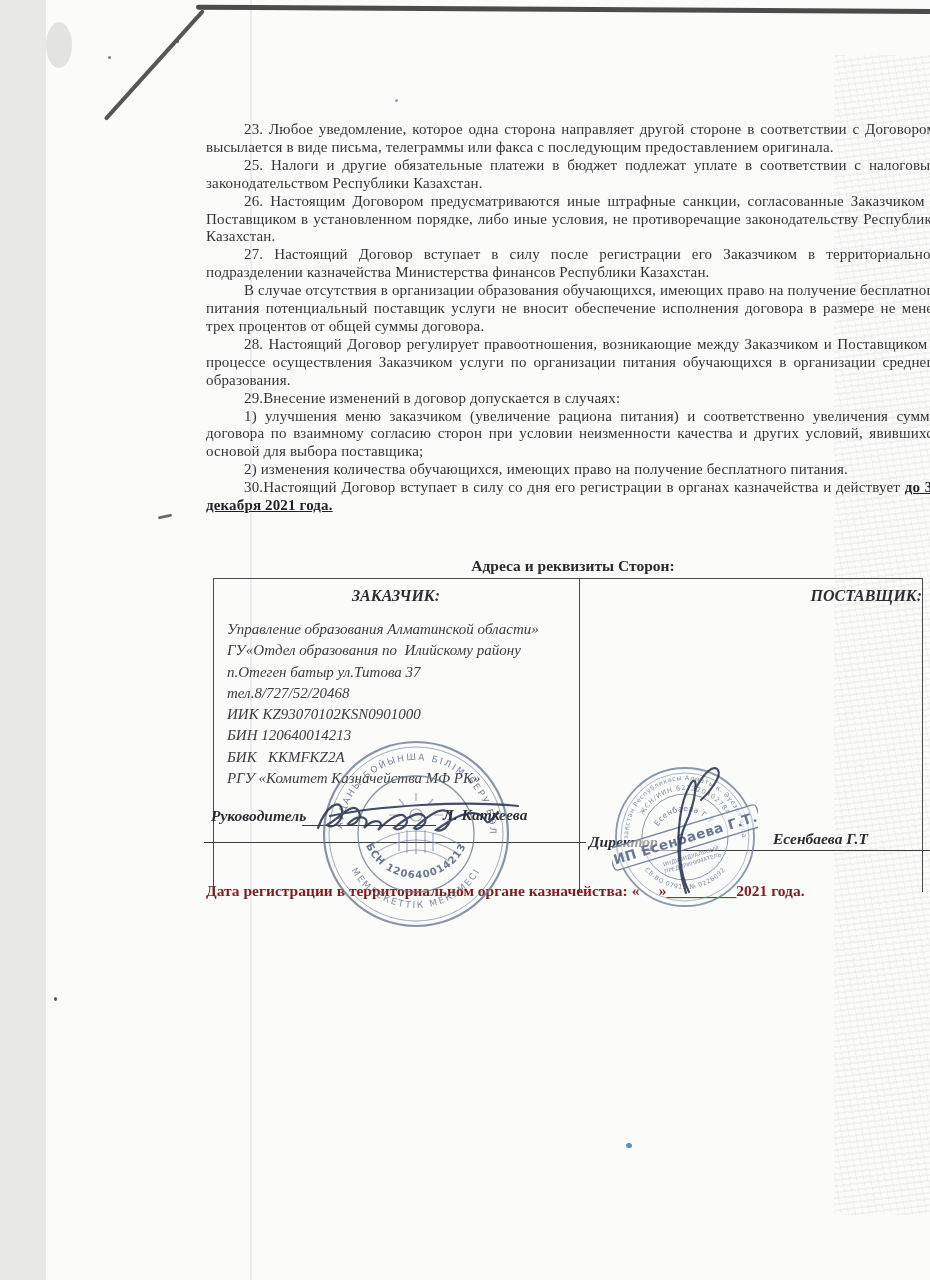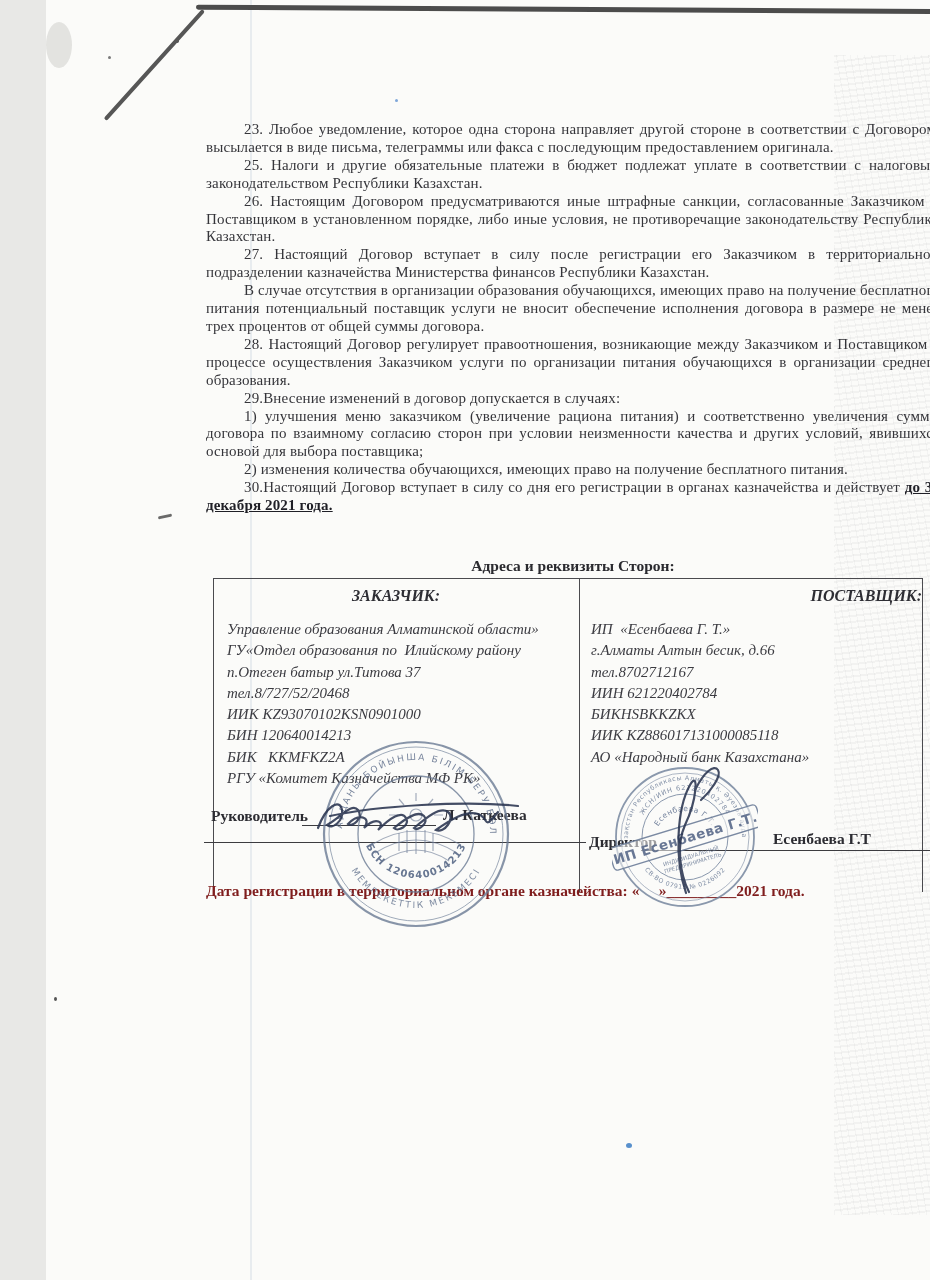--- a/index.html
+++ b/index.html
@@ -19,21 +19,21 @@
   .req-col{position:absolute;top:0;bottom:0;}
   .req-col.left{left:0;width:364px;}
   .req-col.right{left:367px;right:0;}
   .req-title{font-style:italic;font-weight:bold;font-size:16px;color:#2e2e34;padding-top:8px;}
   .req-col.left .req-title{text-align:center;}
   .req-col.right .req-title{padding-left:24px;text-align:right;}
   .req-lines{margin-top:14px;font-style:italic;font-size:15px;line-height:21.3px;color:#3b3b41;}
   .req-col.left .req-lines{padding-left:13px;}
   .req-col.right .req-lines{padding-left:10px;}
   
-  .sig{position:absolute;font-weight:bold;font-size:15.5px;color:#2c2c32;z-index:2;}
+  .sig{position:absolute;font-style:italic;font-weight:bold;font-size:15.5px;color:#2c2c32;z-index:2;}
   .sig-line{position:absolute;height:0;border-bottom:1.6px solid #3c3c40;z-index:2;}
   
   .footer-line{position:absolute;left:160px;top:882px;width:745px;font-weight:bold;
                font-size:15.5px;color:#7f1d1d;z-index:2;}
   
   .stamp{position:absolute;z-index:4;}
   .stamp text{font-family:"DejaVu Sans",sans-serif;}
   .squiggle{position:absolute;z-index:5;pointer-events:none;}
   
   .artifact{position:absolute;pointer-events:none;}
@@ -106,36 +106,20 @@
 
           <div class="req-line">БИН 120640014213</div>
 
           <div class="req-line">БИК&nbsp;&nbsp;&nbsp;KKMFKZ2A</div>
 
           <div class="req-line">РГУ «Комитет Казначейства МФ РК»</div>
         </div>
     </div>
     <div class="req-col right">
       <div class="req-title">ПОСТАВЩИК:</div>
-      <div class="req-lines">
-
-          <div class="req-line">ИП&nbsp; «Есенбаева Г. Т.»</div>
-
-          <div class="req-line">г.Алматы Алтын бесик, д.66</div>
-
-          <div class="req-line">тел.8702712167</div>
-
-          <div class="req-line">ИИН 621220402784</div>
-
-          <div class="req-line">БИКHSBKKZKX</div>
-
-          <div class="req-line">ИИК KZ886017131000085118</div>
-
-          <div class="req-line">АО «Народный банк Казахстана»</div>
-        </div>
     </div>
   </div>
 
   <div class="sig" style="left:165px;top:807px;">Руководитель</div>
   <div class="sig-line" style="left:256px;top:825px;width:134px;"></div>
   <div class="sig" style="left:397px;top:806px;">Л. Каткеева</div>
   <div class="sig-line" style="left:158px;top:842px;width:382px;"></div>
 
   <div class="sig" style="left:543px;top:833px;">Директор</div>
   <div class="sig-line" style="left:595px;top:850px;width:313px;"></div>

